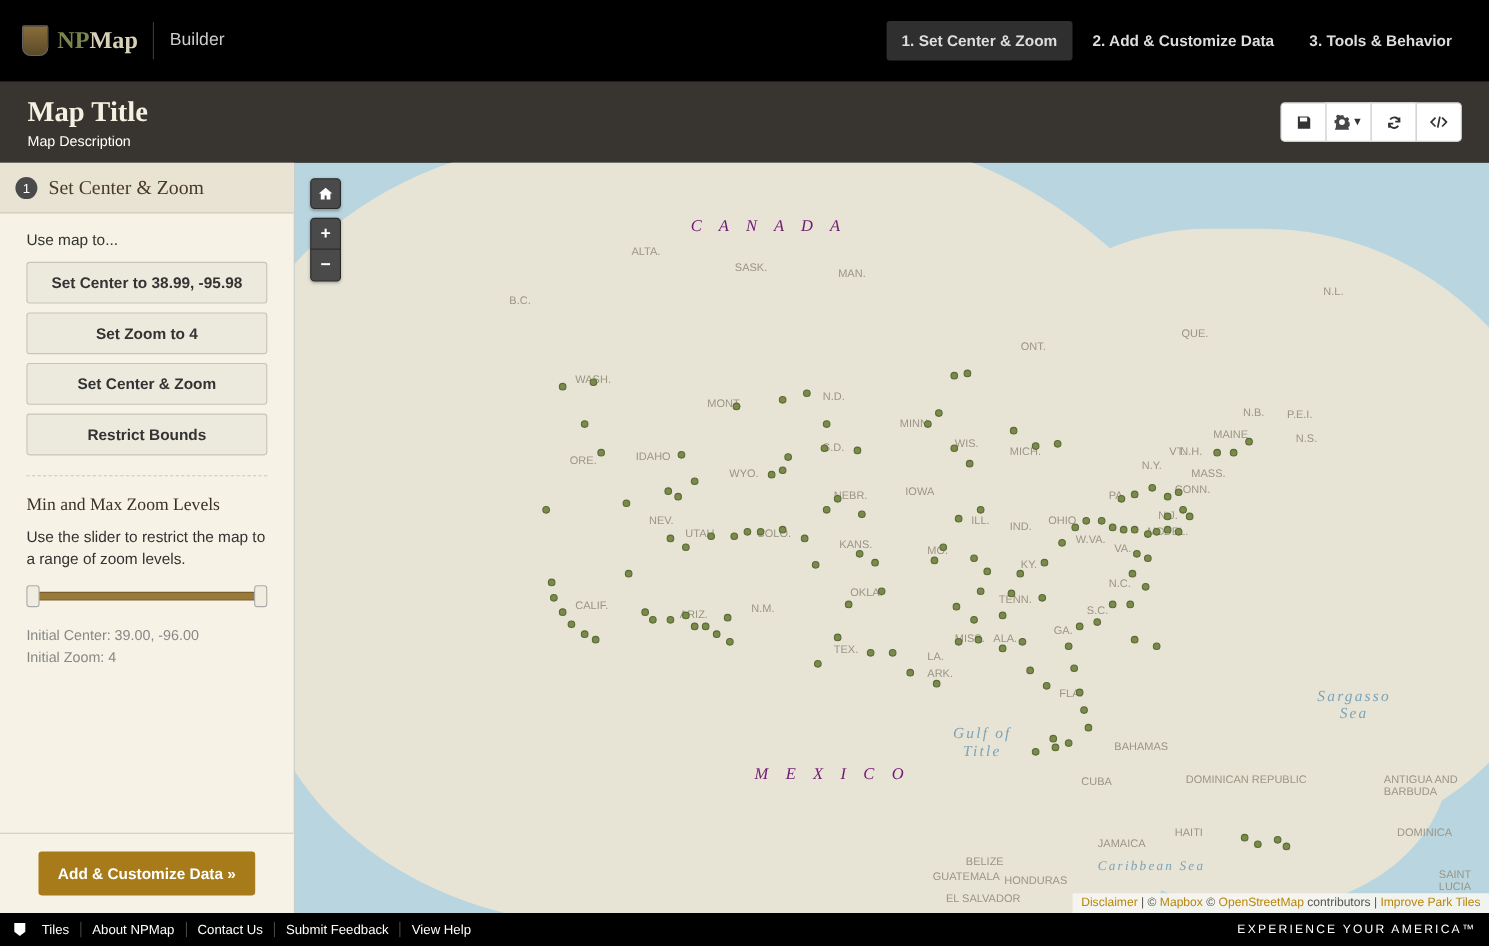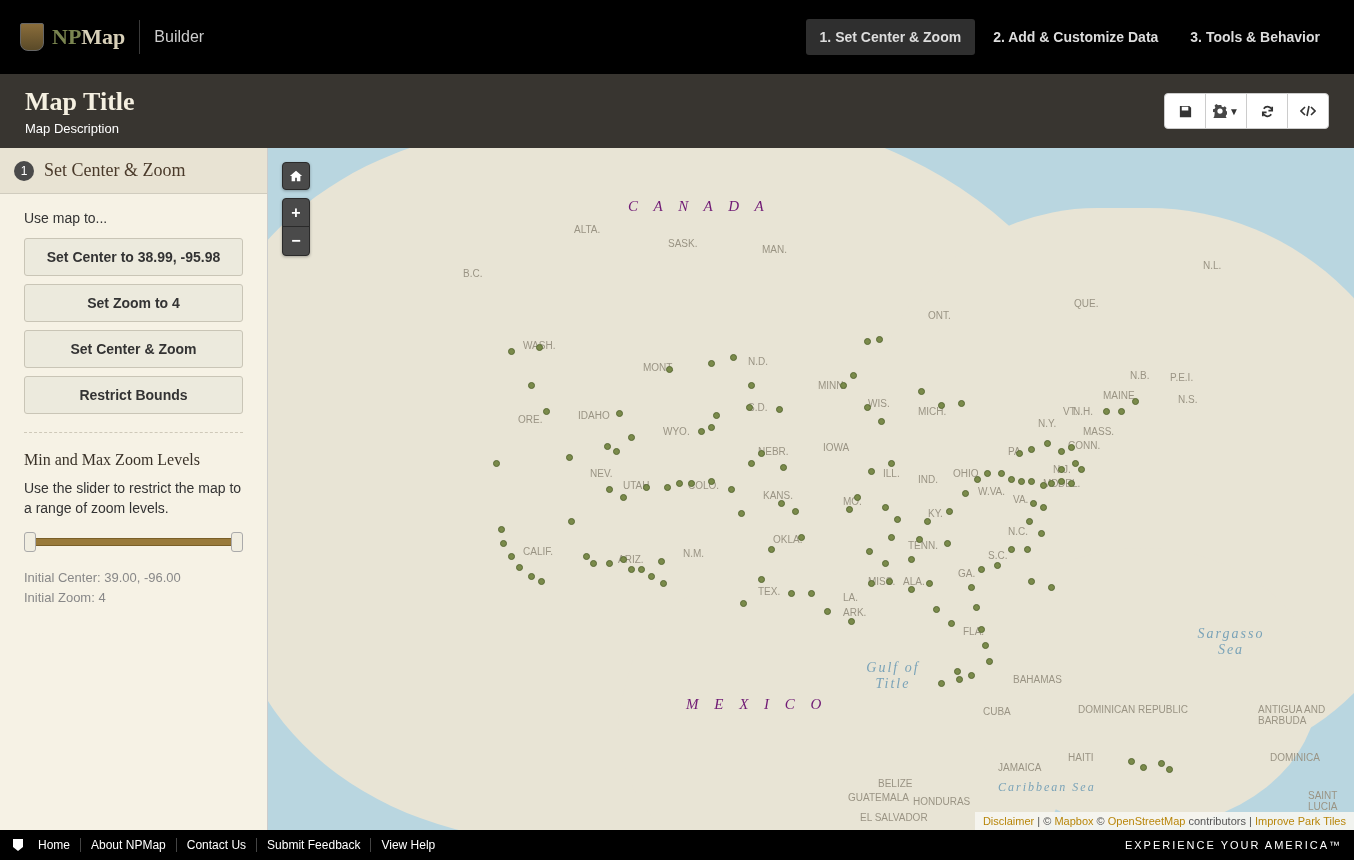--- a/index.html
+++ b/index.html
@@ -125,20 +125,23 @@
       <hr class="sep">
       <div class="side-h3">Min and Max Zoom Levels</div>
       <div class="side-p">Use the slider to restrict the map to a range of zoom levels.</div>
       <div class="slider-wrap">
         <div class="slider-track"></div>
         <div class="slider-handle" style="left:0"></div>
         <div class="slider-handle" style="right:0"></div>
       </div>
       <div class="info-line">Initial Center: 39.00, -96.00</div>
       <div class="info-line">Initial Zoom: 4</div>
+    </div>
+    <div class="side-foot">
+      <button class="cta-btn">Add &amp; Customize Data »</button>
     </div>
   </div>
 
   <div class="map-area">
     <div class="land na"></div>
       <div class="land east"></div>
       <div class="land mx"></div>
       <div class="land se"></div>
 
     <div class="map-label big" style="left:360px;top:50px">C A N A D A</div>
@@ -365,19 +368,19 @@
     <div class="attribution">
       <a>Disclaimer</a><span> | © </span><a>Mapbox</a><span> © </span><a>OpenStreetMap</a><span> contributors | </span><a>Improve Park Tiles</a>
     </div>
   </div>
 </div>
 
 <div class="footer">
   <svg width="12" height="14" viewBox="0 0 12 14" fill="#fff" style="margin-right:4px">
       <path d="M1 1h10v8l-5 4-5-4V1z"></path>
     </svg>
-  <a class="footer-link">Home</a>
+  <a class="footer-link">Tiles</a>
   <a class="footer-link">About NPMap</a>
   <a class="footer-link">Contact Us</a>
   <a class="footer-link">Submit Feedback</a>
   <a class="footer-link">View Help</a>
   <div class="footer-tag">EXPERIENCE YOUR AMERICA™</div>
 </div>
 
 </body></html>

